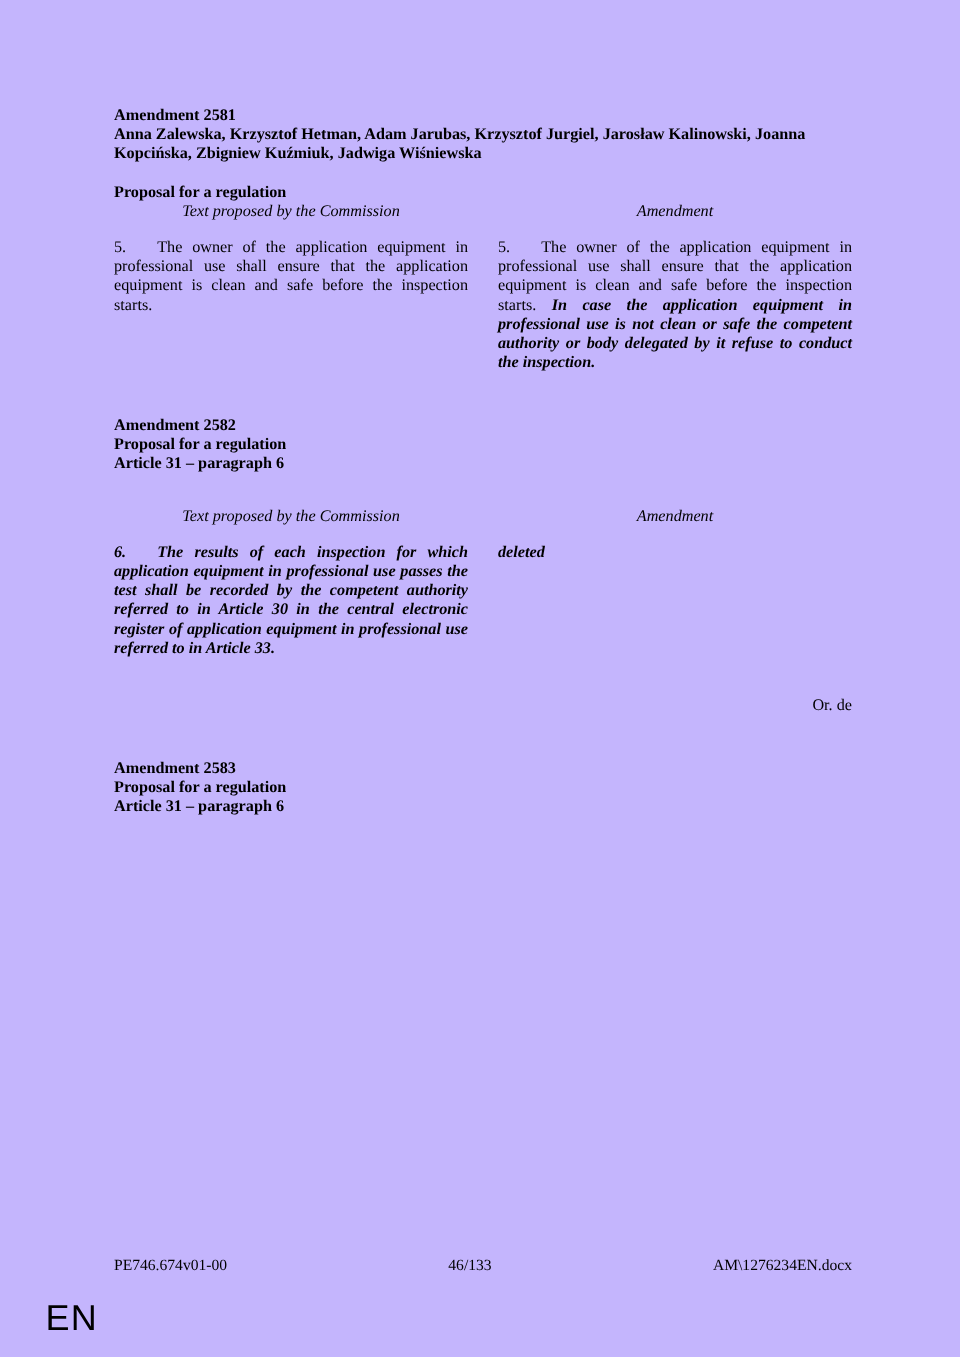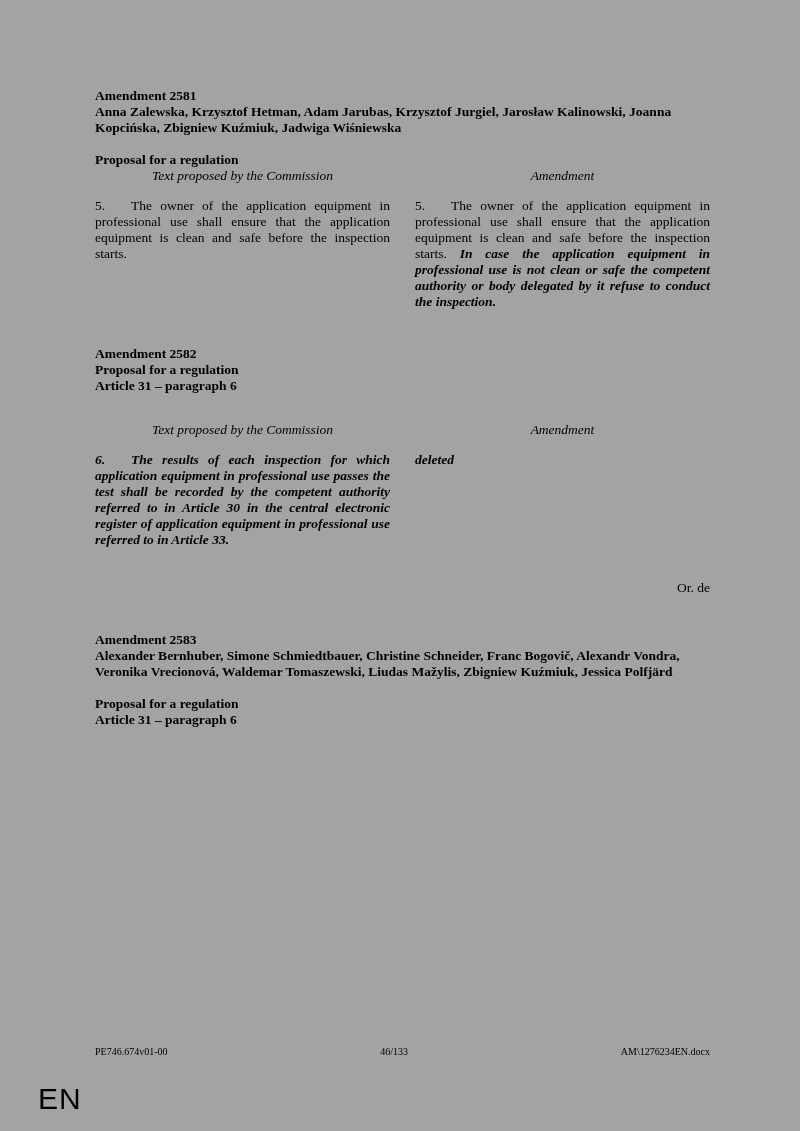--- a/index.html
+++ b/index.html
@@ -1,21 +1,21 @@
 <!DOCTYPE html>
 <html><head>
 <meta charset="utf-8">
 <style>
   * { box-sizing: border-box; }
   html, body { margin: 0; padding: 0; background: #ffffff; }
   .page {
     position: relative;
     width: 800px;
     height: 1131px;
-    background: #a3a3a3;
+    background: #c4b5fd;
     font-family: "Liberation Serif", serif;
     font-size: 13.5px;
     color: #000000;
     overflow: hidden;
   }
   .content { position: absolute; left: 95px; top: 88px; width: 615px; }
   p { margin: 0; line-height: 16px; }
   .b  { font-weight: bold; }
   .bi { font-weight: bold; font-style: italic; }
   .authors { margin-bottom: 16px; }
@@ -27,21 +27,21 @@
   .pnum { display: inline-block; width: 36px; }
   .or-line { text-align: right; margin-top: 32px; }
   .section { margin-bottom: 36px; }
   .footer {
     position: absolute;
     left: 95px;
     top: 1046px;
     width: 615px;
     display: flex;
     justify-content: space-between;
-    font-size: 10px;
+    font-size: 13px;
   }
   .lang-marker {
     position: absolute;
     left: 38px;
     top: 1082px;
     font-family: "Liberation Sans", sans-serif;
     font-weight: normal;
     font-size: 30px;
     letter-spacing: 1px;
   }
@@ -90,21 +90,20 @@
         <div class="col">
           <p class="bi">deleted</p>
         </div>
       </div>
 
       <p class="or-line">Or. de</p>
     </div>
 
     <div class="section">
       <p class="b">Amendment 2583</p>
-      <p class="b authors">Alexander Bernhuber, Simone Schmiedtbauer, Christine Schneider, Franc Bogovič, Alexandr Vondra, Veronika Vrecionová, Waldemar Tomaszewski, Liudas Mažylis, Zbigniew Kuźmiuk, Jessica Polfjärd</p>
       <p class="b">Proposal for a regulation</p>
       <p class="b">Article 31 – paragraph 6</p>
     </div>
 
   </div>
 
   <div class="footer">
     <span>PE746.674v01-00</span>
     <span>46/133</span>
     <span>AM\1276234EN.docx</span>

